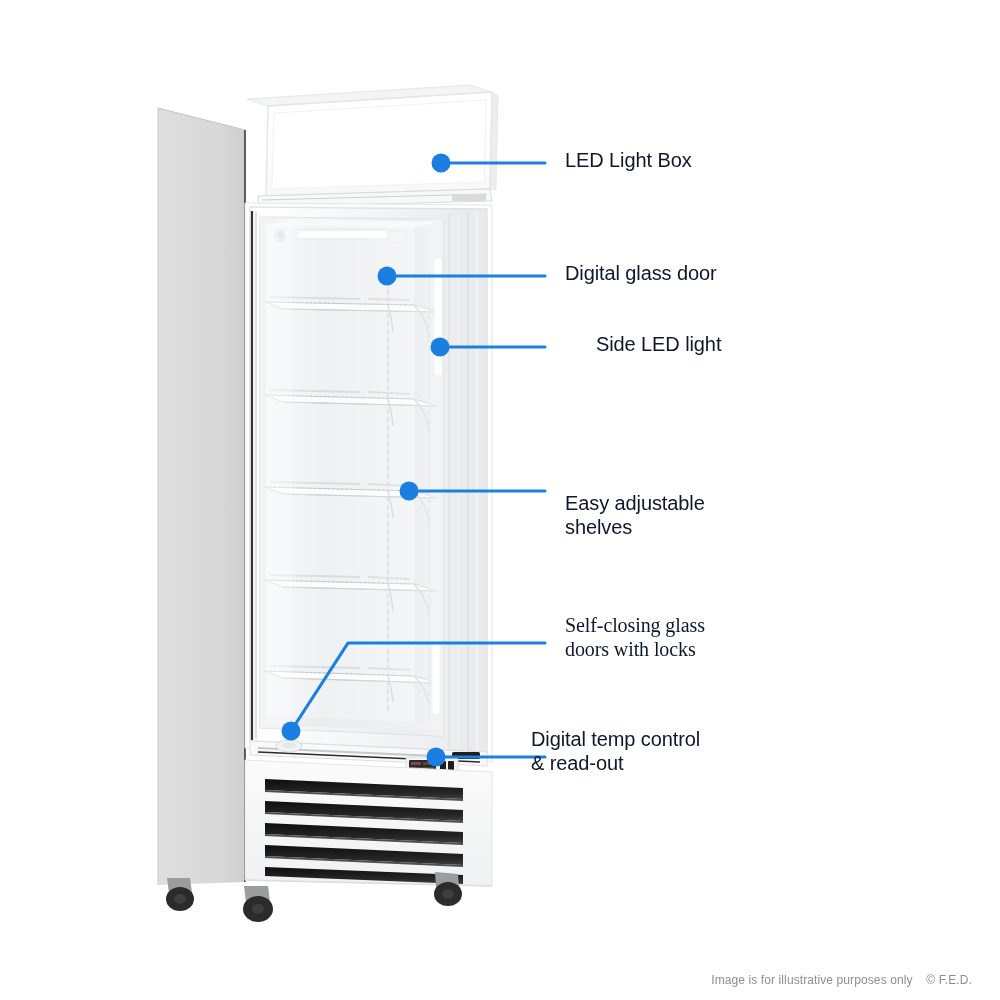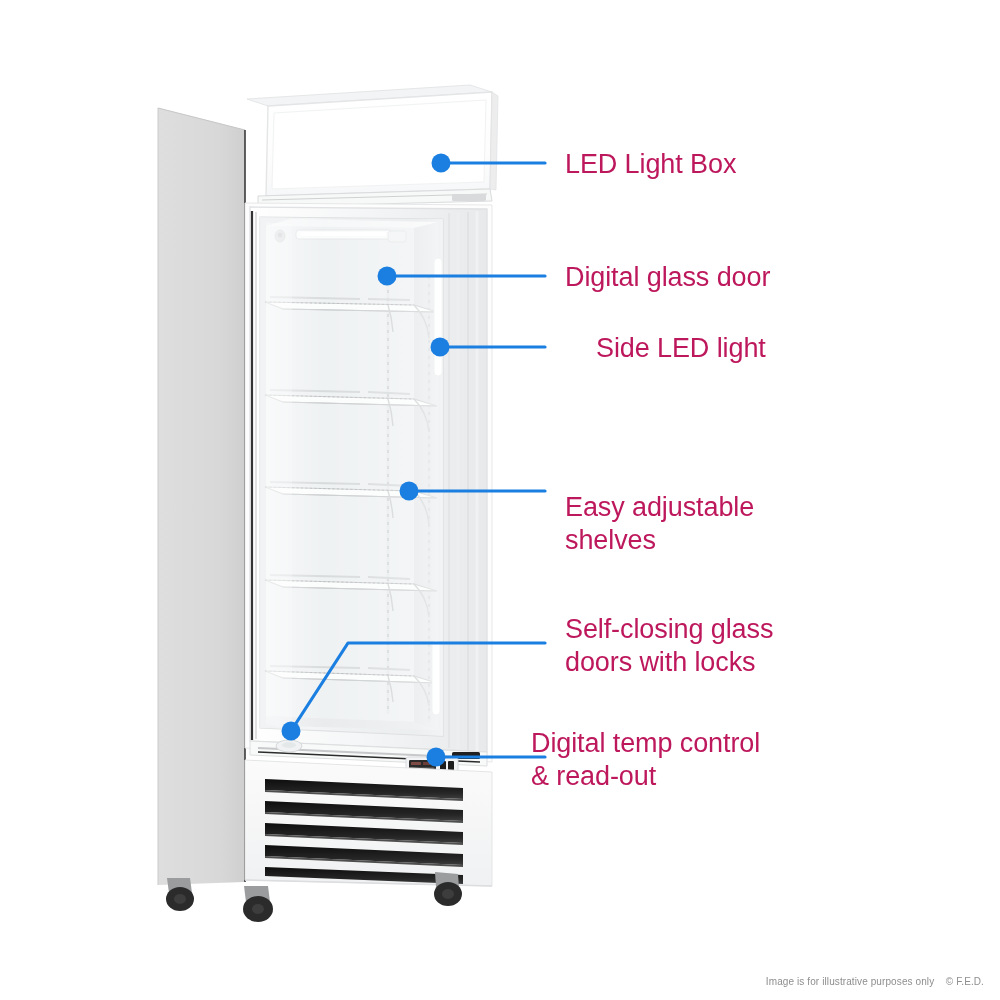--- a/index.html
+++ b/index.html
@@ -24,33 +24,33 @@
   #product-svg {
     position: absolute;
     left: 0;
     top: 0;
     width: 1000px;
     height: 1000px;
   }
   .callout-label {
     position: absolute;
     font-family: "Liberation Sans", sans-serif;
-    font-size: 27px;
+    font-size: 20px;
     line-height: 1.22;
-    color: #be185d;
+    color: #0f172a;
     letter-spacing: -0.1px;
     white-space: pre-line;
     font-weight: 400;
   }
   .footer-note {
     position: absolute;
-    right: 16px;
+    right: 28px;
     bottom: 13px;
     font-family: "Liberation Sans", sans-serif;
-    font-size: 10px;
+    font-size: 12px;
     color: #8e8e8e;
     letter-spacing: 0.1px;
     white-space: nowrap;
   }
 </style>
 </head>
 <body>
 
 <div id="stage">
 
@@ -311,21 +311,21 @@
         </g>
       </g>
   </svg>
 
   <div id="label-layer">
       <div class="callout-label" style="left: 565px; top: 148px;">LED Light Box</div>
       <div class="callout-label" style="left: 565px; top: 261px;">Digital glass door</div>
       <div class="callout-label" style="left: 565px; top: 332px; margin-left: 31px;">Side LED light</div>
       <div class="callout-label" style="left: 565px; top: 456px; margin-top: 35px;">Easy adjustable
 shelves</div>
-      <div class="callout-label" style="left: 565px; top: 613px;">Self-closing glass
+      <div class="callout-label" style="left: 565px; top: 613px; font-family: Liberation Serif, serif;">Self-closing glass
 doors with locks</div>
       <div class="callout-label" style="left: 531px; top: 727px;">Digital temp control
 &amp; read-out</div>
     </div>
 
   <div class="footer-note">
     <span>Image is for illustrative purposes only</span>
     <span>&nbsp;&nbsp;</span>
     <span>© F.E.D.</span>
   </div>

